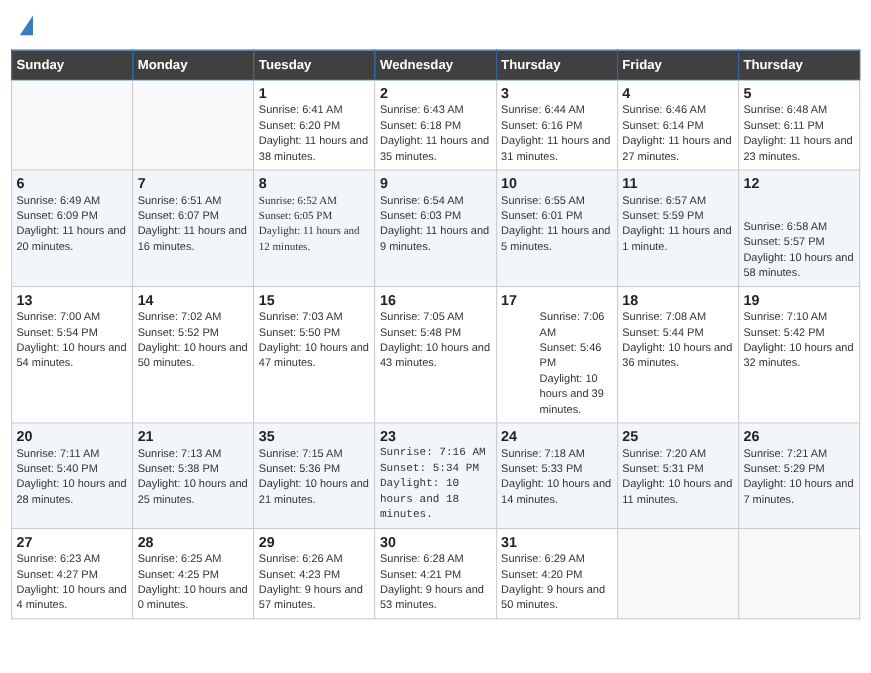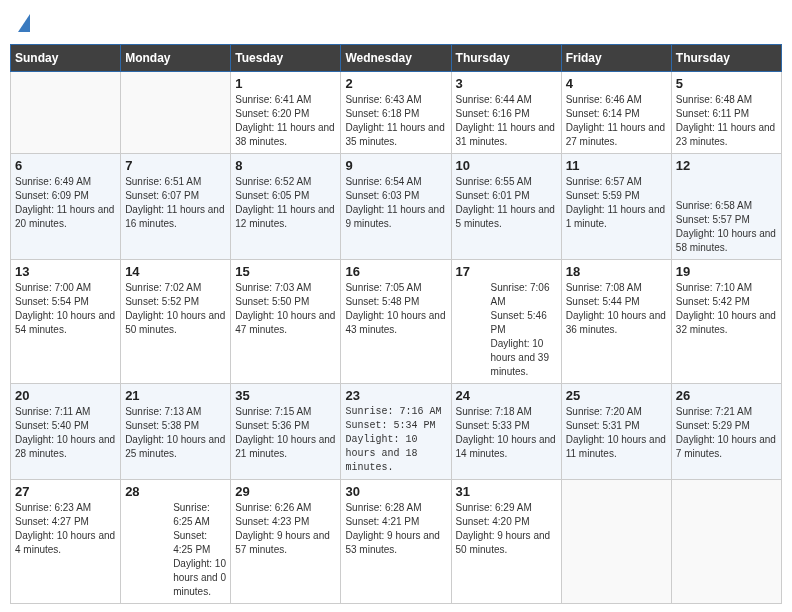--- a/index.html
+++ b/index.html
@@ -166,21 +166,21 @@
 Daylight: 11 hours and 20 minutes.</div>
         </td>
         <td>
           <span class="day-number">7</span>
           <div class="day-info" style="white-space: pre-line;">Sunrise: 6:51 AM
 Sunset: 6:07 PM
 Daylight: 11 hours and 16 minutes.</div>
         </td>
         <td>
           <span class="day-number">8</span>
-          <div class="day-info" style="white-space: pre-line;">Sunrise: 6:52 AM
+          <div class="day-info" style="white-space: pre-line; font-family: Liberation Serif, serif;">Sunrise: 6:52 AM
 Sunset: 6:05 PM
 Daylight: 11 hours and 12 minutes.</div>
         </td>
         <td>
           <span class="day-number">9</span>
           <div class="day-info" style="white-space: pre-line;">Sunrise: 6:54 AM
 Sunset: 6:03 PM
 Daylight: 11 hours and 9 minutes.</div>
         </td>
         <td>
@@ -292,21 +292,21 @@
       </tr>
       <tr>
         <td>
           <span class="day-number">27</span>
           <div class="day-info" style="white-space: pre-line;">Sunrise: 6:23 AM
 Sunset: 4:27 PM
 Daylight: 10 hours and 4 minutes.</div>
         </td>
         <td>
           <span class="day-number">28</span>
-          <div class="day-info" style="white-space: pre-line; margin-left: 48px;">Sunrise: 6:25 AM
+          <div class="day-info" style="white-space: pre-line;">Sunrise: 6:25 AM
 Sunset: 4:25 PM
 Daylight: 10 hours and 0 minutes.</div>
         </td>
         <td>
           <span class="day-number">29</span>
           <div class="day-info" style="white-space: pre-line;">Sunrise: 6:26 AM
 Sunset: 4:23 PM
 Daylight: 9 hours and 57 minutes.</div>
         </td>
         <td>

